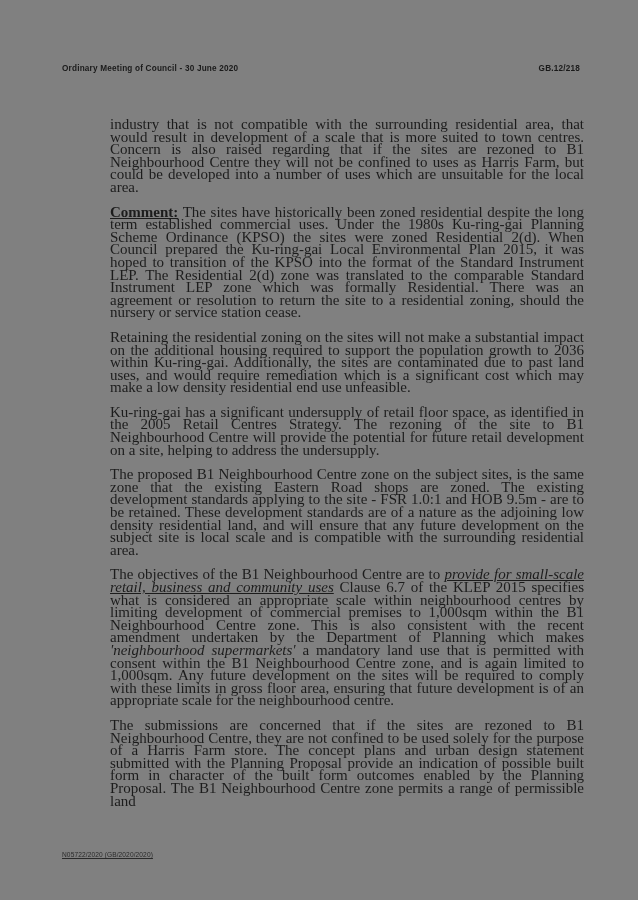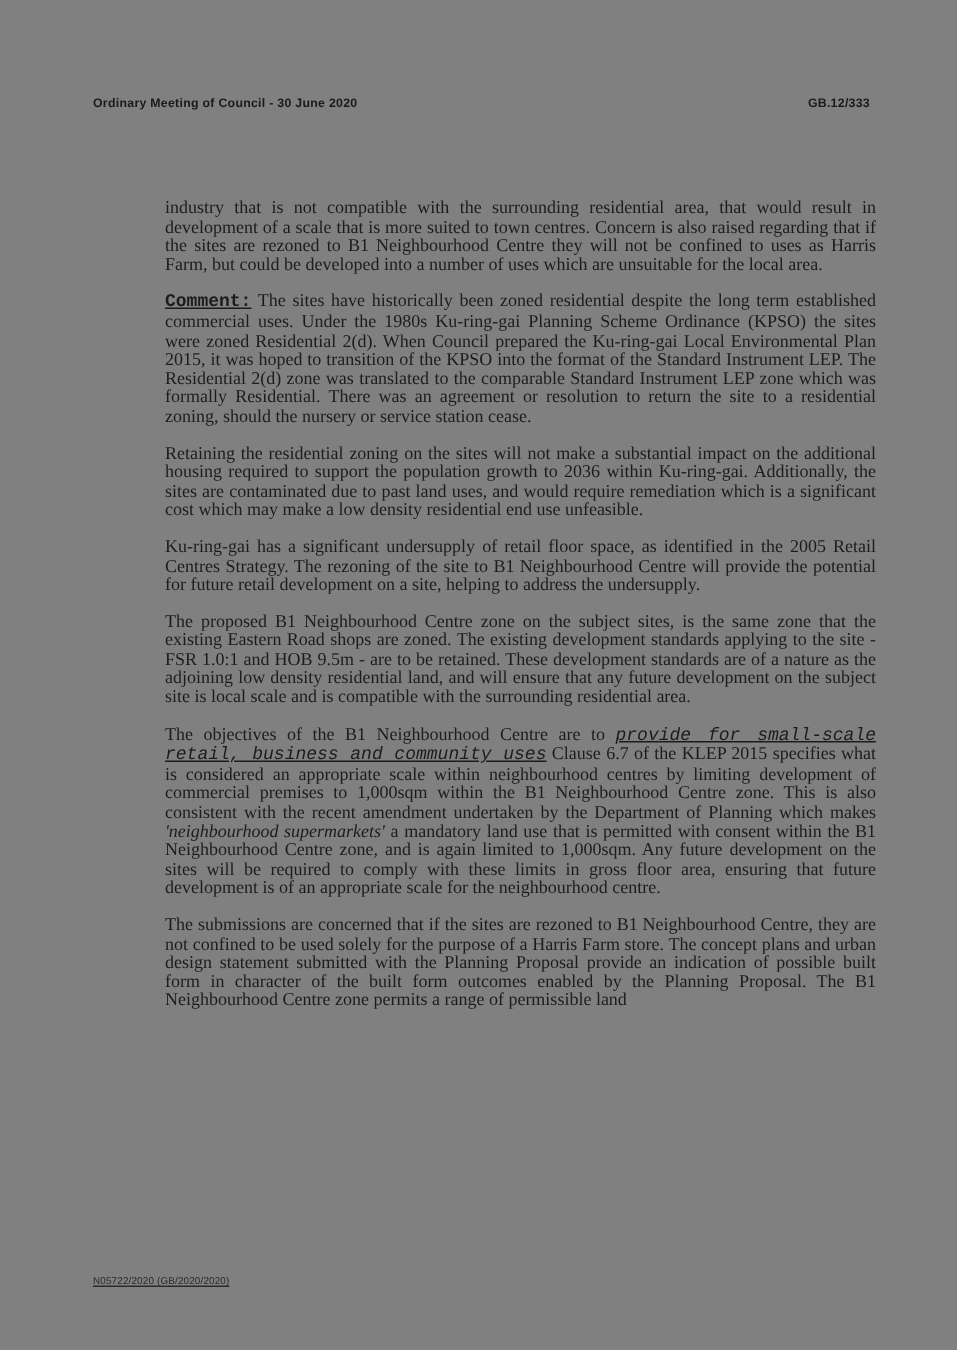--- a/index.html
+++ b/index.html
@@ -33,53 +33,53 @@
     align-items: baseline;
   }
   .header-row.first { top: 64px; }
   .header-row.second { top: 90px; }
   .header-left { white-space: nowrap; }
   .header-right { white-space: nowrap; }
 
   .body-text {
     position: absolute;
     left: 110px;
-    top: 132px;
+    top: 118px;
     width: 474px;
     color: #1c1c1c;
-    font-size: 12px;
+    font-size: 15px;
     line-height: 12.6px;
     text-align: justify;
   }
   .body-text p {
     margin: 0 0 12px 0;
   }
   .ital { font-style: italic; }
-  .und { text-decoration: underline; font-family: Liberation Mono, monospace; }
+  .und { text-decoration: underline; }
   .bold { font-weight: bold; }
 
   .footer {
     position: absolute;
     left: 62px;
     bottom: 42px;
     font-family: "Liberation Sans", sans-serif;
     font-size: 6.6px;
     color: #2a2a2a;
     text-decoration: underline;
     letter-spacing: 0.1px;
   }
 </style>
 </head>
 <body>
 
 <div class="page">
 
   <div class="header-row first">
     <span class="header-left">Ordinary Meeting of Council - 30 June 2020</span>
-    <span class="header-right">GB.12/333</span>
+    <span class="header-right">GB.12/218</span>
   </div>
 
 
   <div class="body-text">
 
     <p>industry that is not compatible with the surrounding residential area, that would result in development of a scale that is more suited to town centres. Concern is also raised regarding that if the sites are rezoned to B1 Neighbourhood Centre they will not be confined to uses as Harris Farm, but could be developed into a number of uses which are unsuitable for the local area.</p>
 
 
     <p><span class="und bold">Comment:</span><span> The sites have historically been zoned residential despite the long term established commercial uses. Under the 1980s Ku-ring-gai Planning Scheme Ordinance (KPSO) the sites were zoned Residential 2(d). When Council prepared the Ku-ring-gai Local Environmental Plan 2015, it was hoped to transition of the KPSO into the format of the Standard Instrument LEP. The Residential 2(d) zone was translated to the comparable Standard Instrument LEP zone which was formally Residential. There was an agreement or resolution to return the site to a residential zoning, should the nursery or service station cease.</span></p>
 

